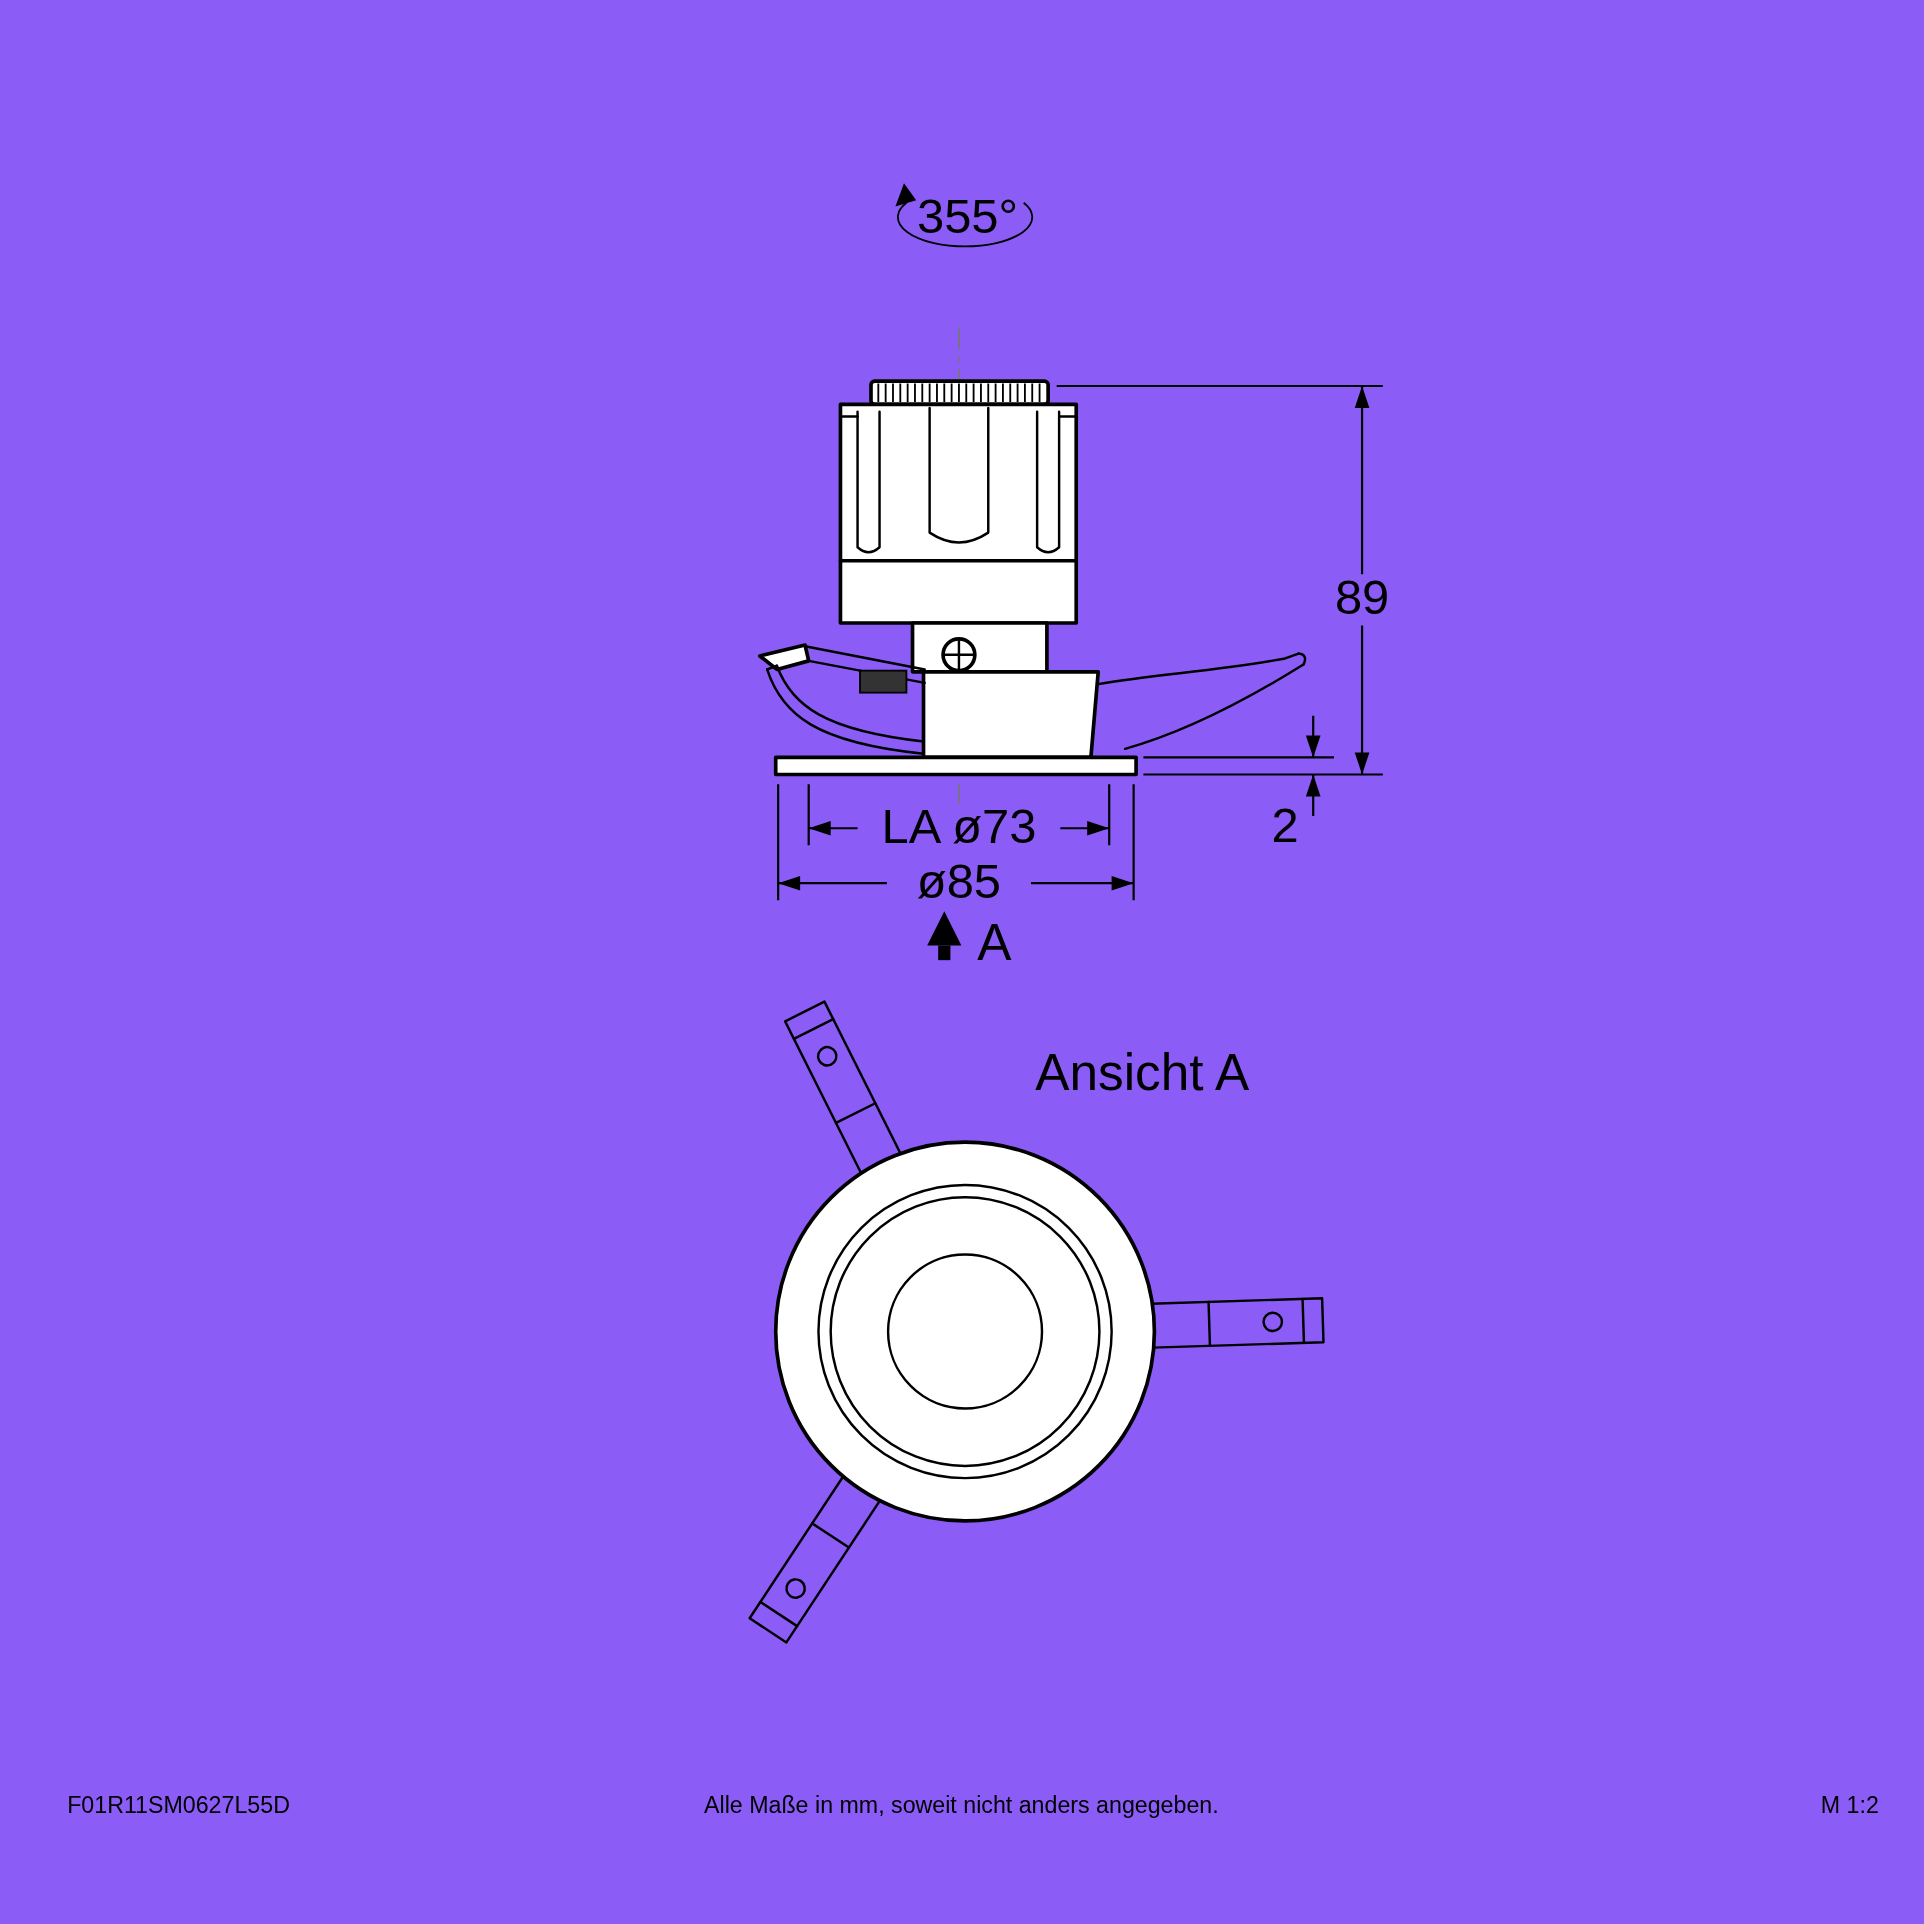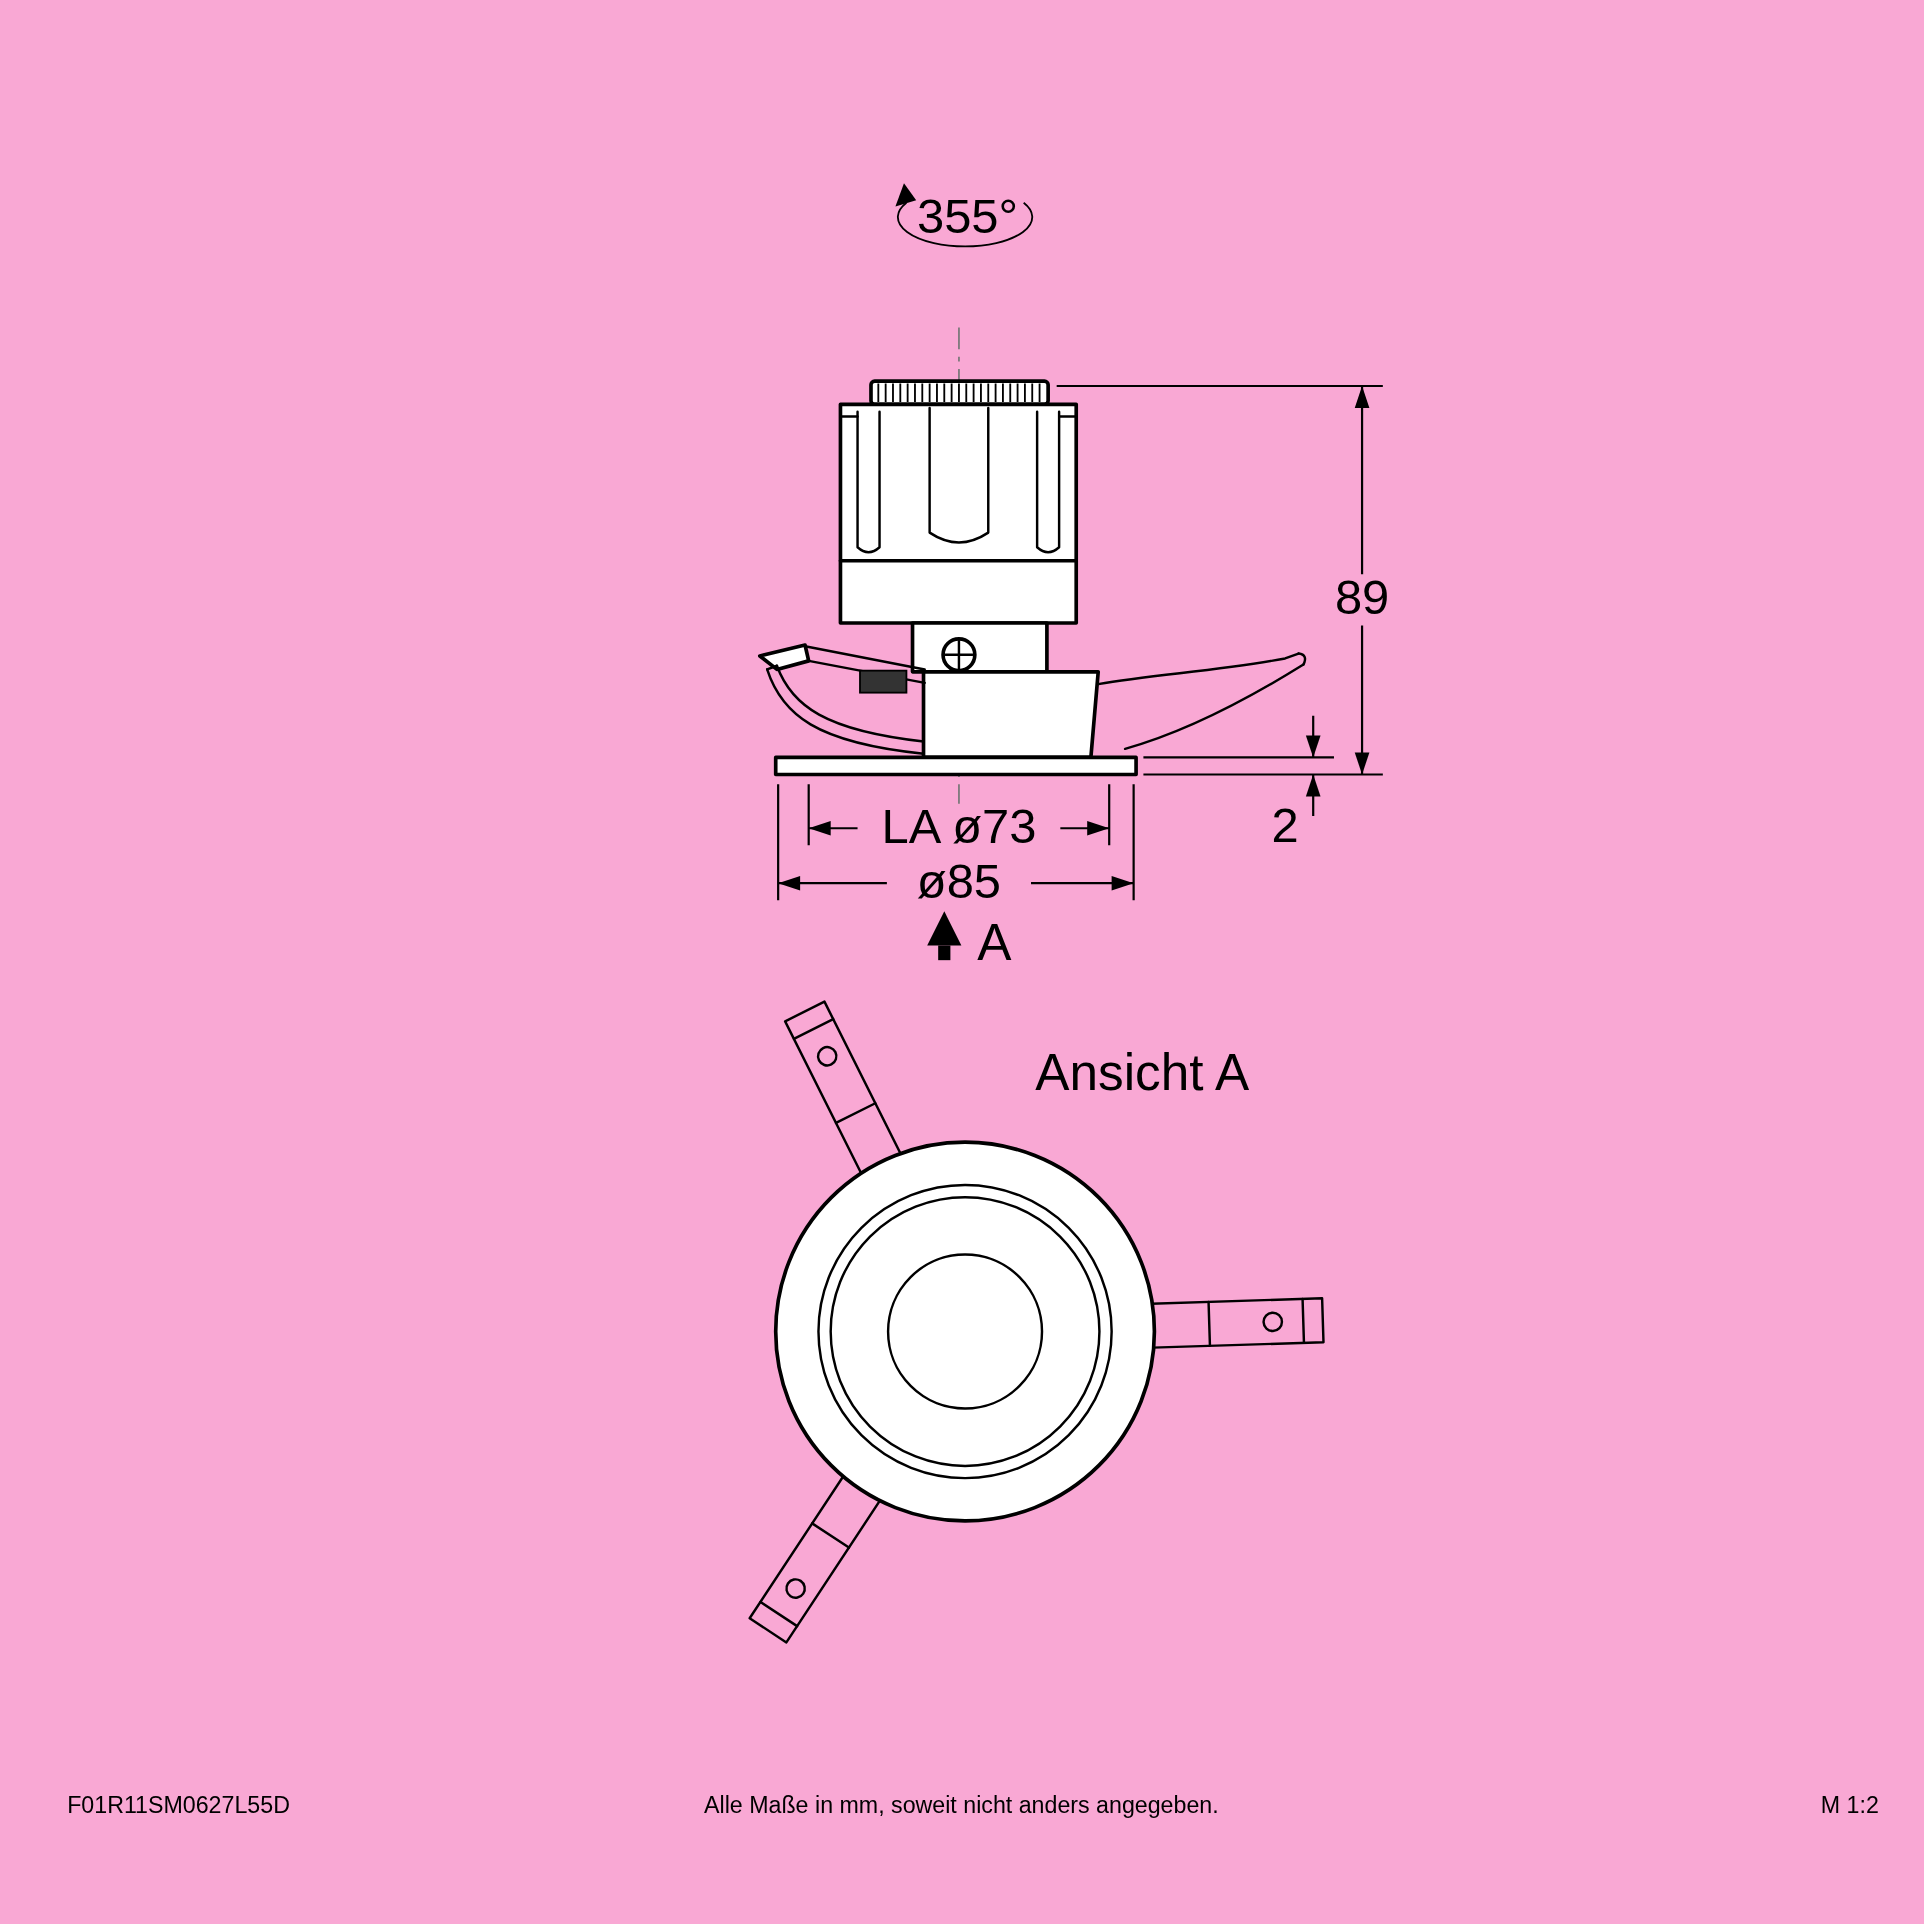--- a/index.html
+++ b/index.html
@@ -3,21 +3,21 @@
 <meta charset="utf-8">
 <style>
   html, body {
     margin: 0;
     padding: 0;
     background: #ffffff;
   }
   .page {
     width: 1924px;
     height: 1924px;
-    background: #f9a8d4;
+    background: #8b5cf6;
     position: relative;
     font-family: "Liberation Sans", sans-serif;
     overflow: hidden;
   }
   svg { display: block; }
   svg text {
     fill: #000000;
     font-family: "Liberation Sans", sans-serif;
   }
   .outlineW { fill: #fff; stroke: #000; stroke-width: 3;   stroke-linejoin: round; }

